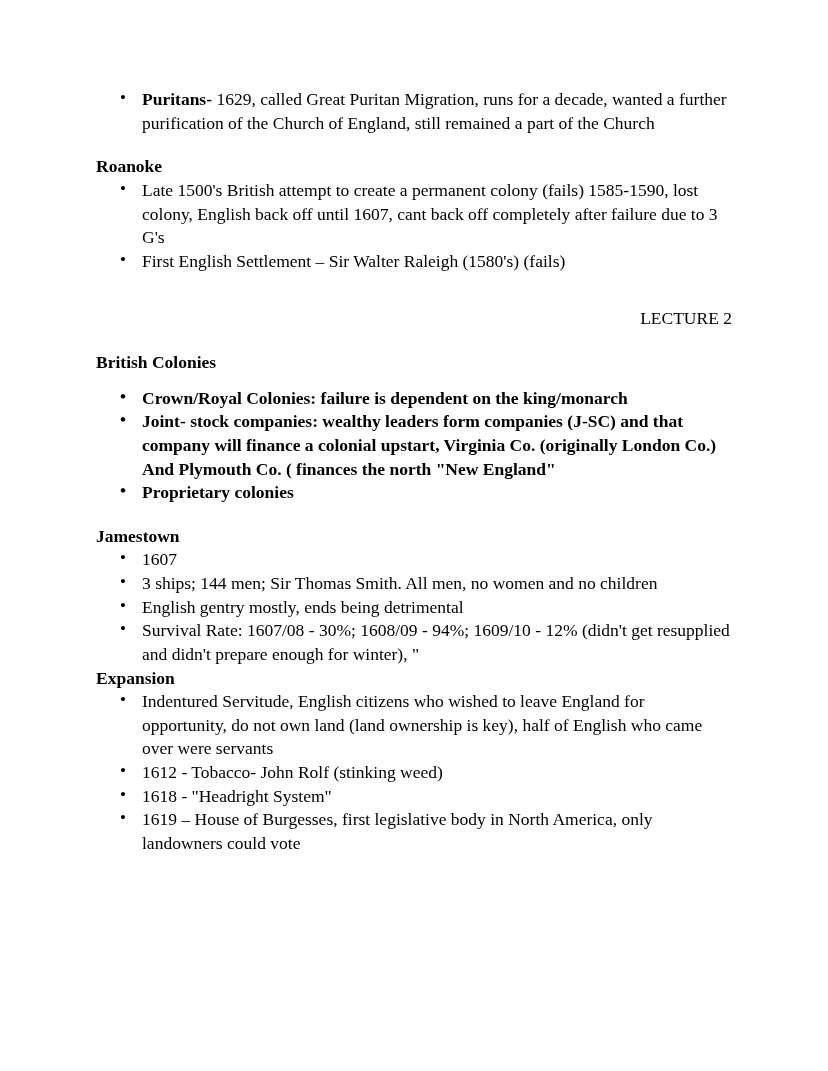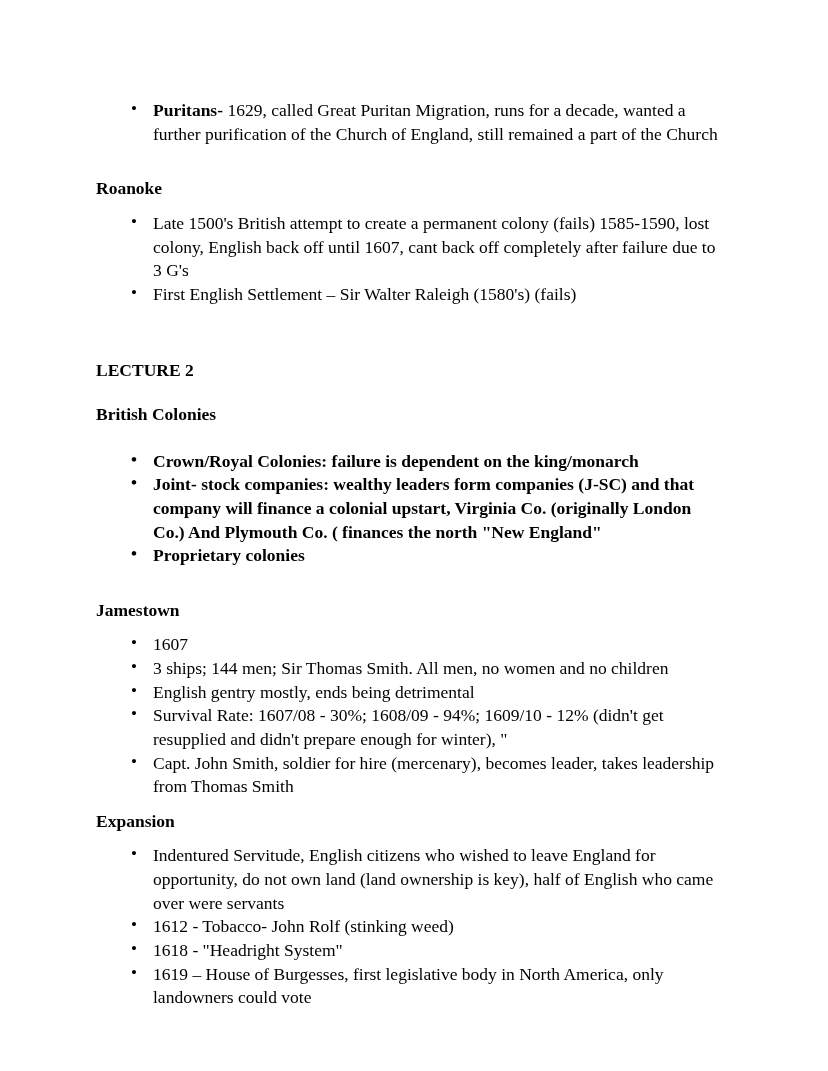--- a/index.html
+++ b/index.html
@@ -18,21 +18,21 @@
     width: 828px;
     height: 1071px;
     padding: 88px 96px 40px 96px;
     position: relative;
   }
   .doc {
     font-size: 17.5px;
     line-height: 1.35;
   }
   ul {
-    margin: 11px;
+    margin: 0;
     padding-left: 46px;
     list-style: none;
   }
   li {
     position: relative;
     margin: 0 0 0 0;
     padding-left: 0;
   }
   li::before {
     content: "\2022";
@@ -43,23 +43,22 @@
     line-height: 1.35;
   }
   .heading {
     font-weight: bold;
     margin: 0;
   }
   .section-gap-sm { height: 12px; }
   .section-gap-md { height: 20px; }
   .section-gap-lg { height: 34px; }
   .center {
-    text-align: left;
-    font-weight: bold;
-    margin-top: 8px;
+    text-align: right;
+    font-weight: normal;
   }
   .bold { font-weight: bold; }
   .bold-item { font-weight: bold; }
   .tight li { margin-bottom: 0; }
   .block-indent { padding-left: 46px; }
 </style>
 </head>
 <body>
 
 <div class="page">
@@ -96,21 +95,20 @@
 
     <div class="section-gap-md"></div>
 
     <div class="heading">Jamestown</div>
 
     <ul class="tight">
       <li>1607</li>
       <li>3 ships; 144 men; Sir Thomas Smith. All men, no women and no children</li>
       <li>English gentry mostly, ends being detrimental</li>
       <li>Survival Rate: 1607/08 - 30%; 1608/09 - 94%; 1609/10 - 12% (didn't get resupplied and didn't prepare enough for winter), "</li>
-      <li>Capt. John Smith, soldier for hire (mercenary), becomes leader, takes leadership from Thomas Smith</li>
     </ul>
 
     <div class="heading">Expansion</div>
 
     <ul class="tight">
       <li>Indentured Servitude, English citizens who wished to leave England for opportunity, do not own land (land ownership is key), half of English who came over were servants</li>
       <li>1612 - Tobacco- John Rolf (stinking weed)</li>
       <li>1618 - "Headright System"</li>
       <li>1619 – House of Burgesses, first legislative body in North America, only landowners could vote</li>
     </ul>

